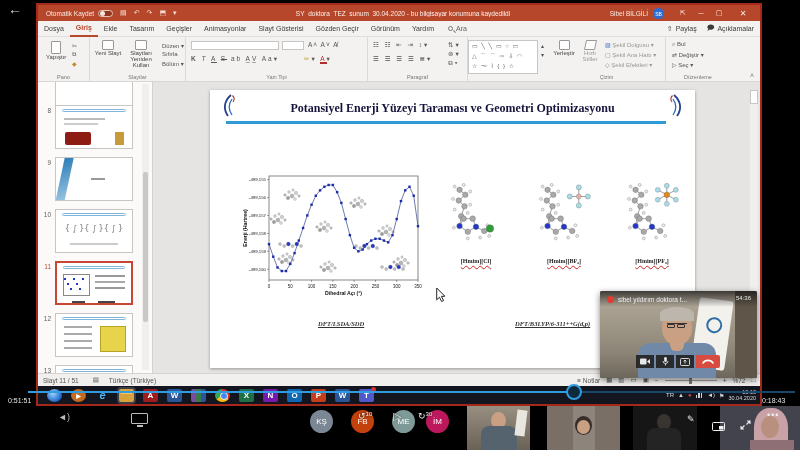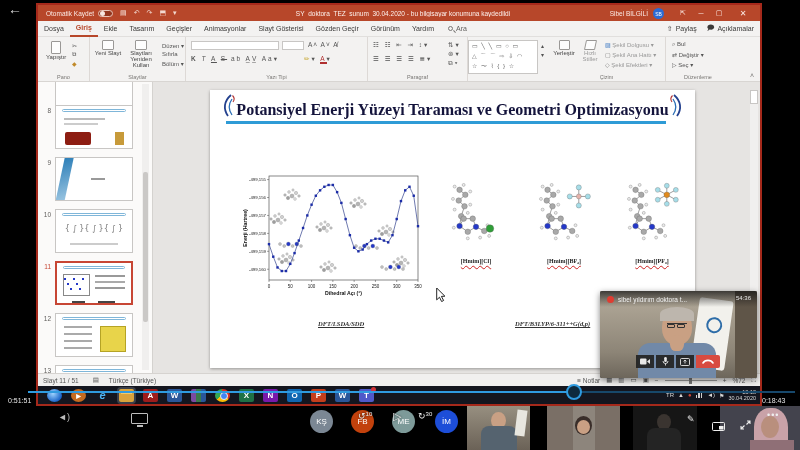--- a/index.html
+++ b/index.html
@@ -70,21 +70,21 @@
   .thumb.sel{border:2px solid #c74634}
   .tline{position:absolute;left:8%;top:3px;width:84%;height:3px;border:1px solid #7fb6d9;border-radius:2px}
   .panel-scroll{position:absolute;left:104px;top:2px;width:7px;height:286px;background:#f0efee}
   .panel-scroll i{position:absolute;left:1px;top:88px;width:5px;height:150px;background:#cac8c6;border-radius:2px}
 
   #editor-scroll{left:712px;top:8px;width:8px;height:280px;background:#f0efee}
   #editor-scroll i{position:absolute;left:0;top:0;width:8px;height:14px;background:#fff;border:1px solid #c8c6c4}
 
   #slide-canvas{left:172px;top:8px;width:485px;height:278px;background:#fff;box-shadow:0 1px 3px rgba(0,0,0,.35)}
   #slide-title{position:absolute;left:20px;top:11px;width:445px;text-align:center;
-     font-family:"Liberation Serif",serif;font-weight:bold;font-size:16px;color:#14143c}
+     font-family:"Liberation Serif",serif;font-weight:bold;font-size:12px;color:#14143c}
   #title-rule{position:absolute;left:16px;top:31px;width:440px;height:2.5px;background:#2e9bd6}
   .logo{position:absolute;top:4px;width:16px;height:24px}
   #logo-left{left:12px}#logo-right{right:12px;transform:scaleX(-1)}
   #pes-chart{position:absolute;left:30px;top:78px}
   #mol-row{position:absolute;left:226px;top:90px;width:256px;display:flex;justify-content:space-between}
   .mol{width:80px;text-align:center}
   .mol-label{font-family:"Liberation Serif",serif;font-weight:bold;font-size:6px;color:#222;
      text-decoration:underline wavy #cc2222 0.5px;text-underline-offset:2px}
   .method{position:absolute;top:230px;font-family:"Liberation Serif",serif;font-style:italic;font-weight:bold;
      font-size:6.5px;color:#333;text-decoration:underline}
@@ -765,21 +765,21 @@
   <div class="abs" id="scrubber"></div>
   <div class="abs" id="elapsed">0:51:51</div>
   <div class="abs" id="remaining">0:18:43</div>
   <div class="abs" id="spk-icon">◄)</div>
   <div class="abs" id="present-icon"></div>
 
   <div id="avatars">
       <div class="avatar" style="left: 310px; background: rgb(123, 135, 148);">KŞ</div>
       <div class="avatar" style="left: 351px; background: #c2410c;">FB</div>
       <div class="avatar" style="left: 392px; background: rgb(125, 154, 153);">ME</div>
-      <div class="avatar" style="left: 435px; background: #1d4ed8;">İM</div>
+      <div class="avatar" style="left: 426px; background: #be185d;">İM</div>
     </div>
 
   <div class="pctrl" id="rewind">↺<small>10</small></div>
   <div class="pctrl" id="play-ind"><span>▷</span></div>
   <div class="pctrl" id="forward">↻<small>30</small></div>
 
   <div class="tile" style="left:467px;width:63px;background:linear-gradient(#978f80,#6b6257)">
     <div class="head" style="left:24px;top:6px;width:15px;height:17px;background:#c9a084"></div>
     <div style="position:absolute;left:14px;top:20px;width:36px;height:24px;border-radius:8px 8px 0 0;background:#55636f"></div>
     <div style="position:absolute;right:4px;top:4px;width:10px;height:26px;background:#e8e6df;transform:rotate(7deg)"></div>

